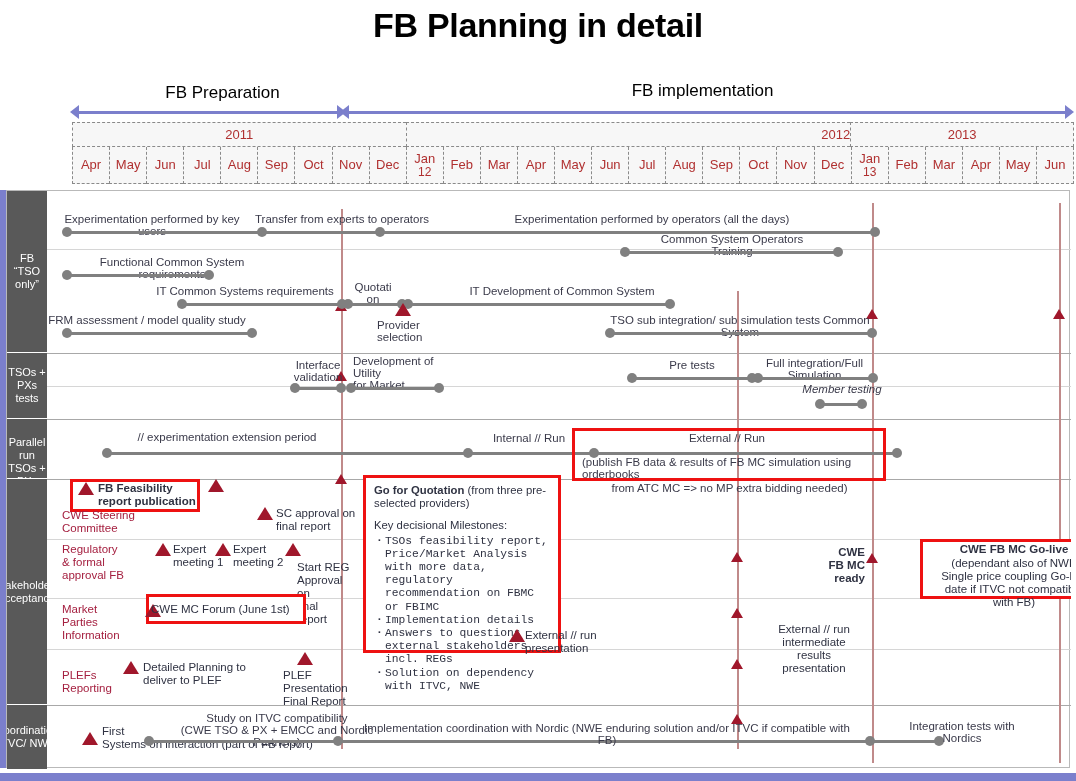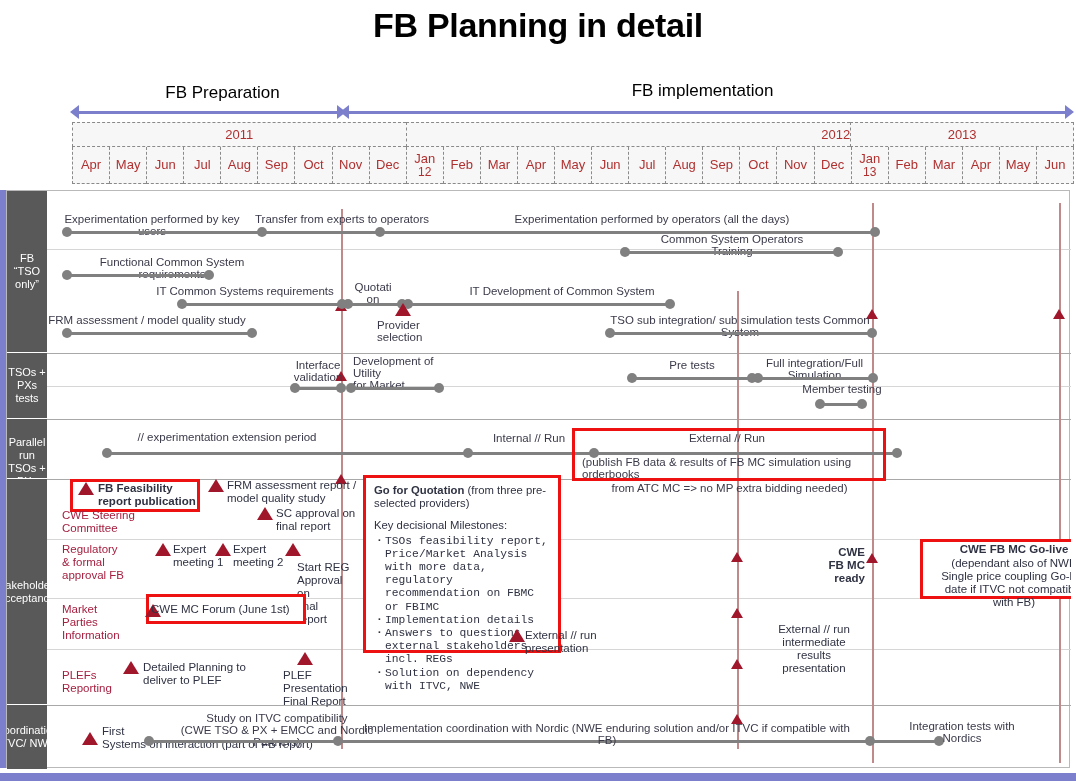--- a/index.html
+++ b/index.html
@@ -518,21 +518,21 @@
       </div>
 
       <div class="bar-label" style="left:700px; top:166px; width:135px; text-align:center;">Full integration/Full
 Simulation</div>
       <div class="bar" style="left:706px; top:182px; width:125px;">
         <div class="dot s"></div>
         <div class="line"></div>
         <div class="dot e"></div>
       </div>
 
-      <div class="bar-label" style="left:740px; top:192px; width:110px; text-align:center;">Member testing</div>
+      <div class="bar-label" style="left:740px; top:192px; width:110px; text-align:center;font-style:italic;">Member testing</div>
       <div class="bar" style="left:768px; top:208px; width:52px;">
         <div class="dot s"></div>
         <div class="line"></div>
         <div class="dot e"></div>
       </div>
 
       <div class="bar-label" style="left:60px; top:240px; width:240px; text-align:center;">// experimentation extension period</div>
       <div class="bar" style="left:55px; top:257px; width:800px;">
         <div class="dot s"></div>
         <div class="line"></div>
@@ -552,22 +552,20 @@
       <div class="bar-label" style="left:535px; top:291px; width:295px; text-align:center;">from  ATC MC =&gt; no MP extra bidding needed)</div>
 
       <div class="whitebox" style="left:23px; top:288px; width:130px; height:33px;"></div>
       <div class="tri" style="left:31px; top:291px;"></div>
       <div class="darktext b" style="left:51px; top:291px; width:110px;">FB Feasibility
 report publication</div>
       <div class="redtext" style="left:15px; top:318px; width:90px;">CWE Steering
 Committee</div>
 
       <div class="tri" style="left:161px; top:288px;"></div>
-      <div class="darktext" style="left:180px; top:288px; width:150px;">FRM assessment report /
-model quality study</div>
 
       <div class="tri" style="left:210px; top:316px;"></div>
       <div class="darktext" style="left:229px; top:316px; width:100px;">SC approval on
 final report</div>
 
       <div class="redtext" style="left:15px; top:352px; width:95px;">Regulatory
 &amp; formal
 approval FB</div>
       <div class="tri" style="left:108px; top:352px;"></div>
       <div class="darktext" style="left:126px; top:352px; width:70px;">Expert

